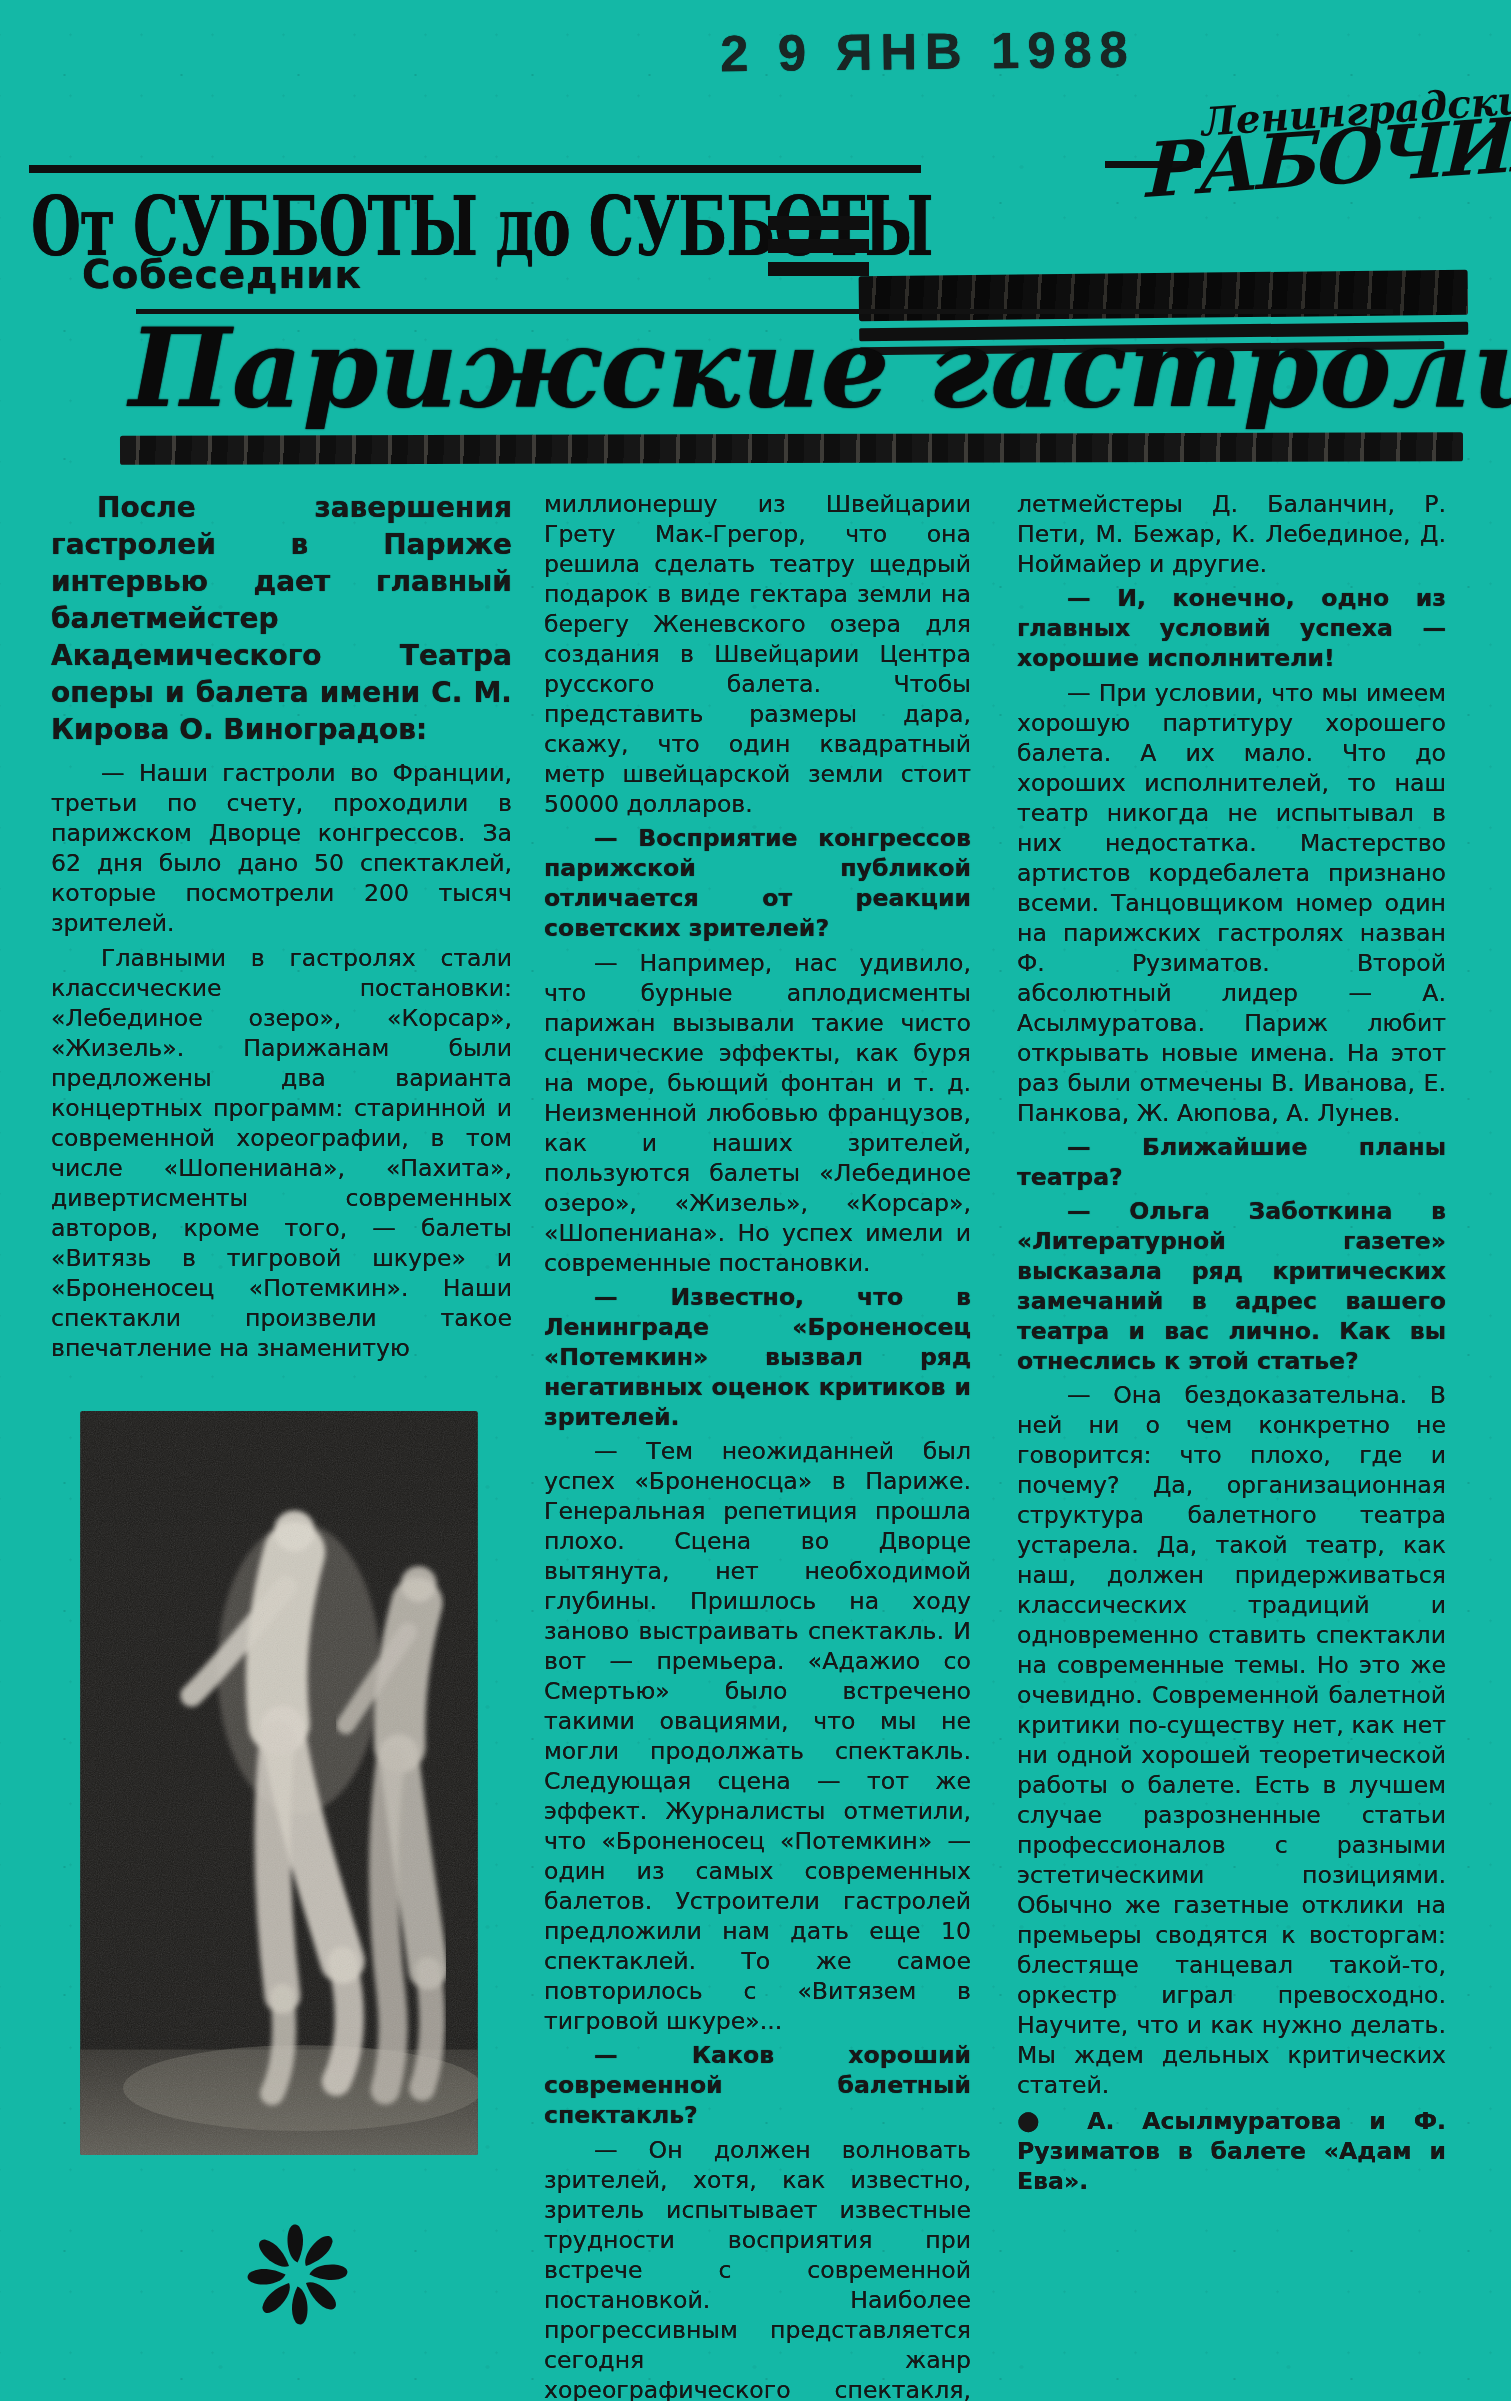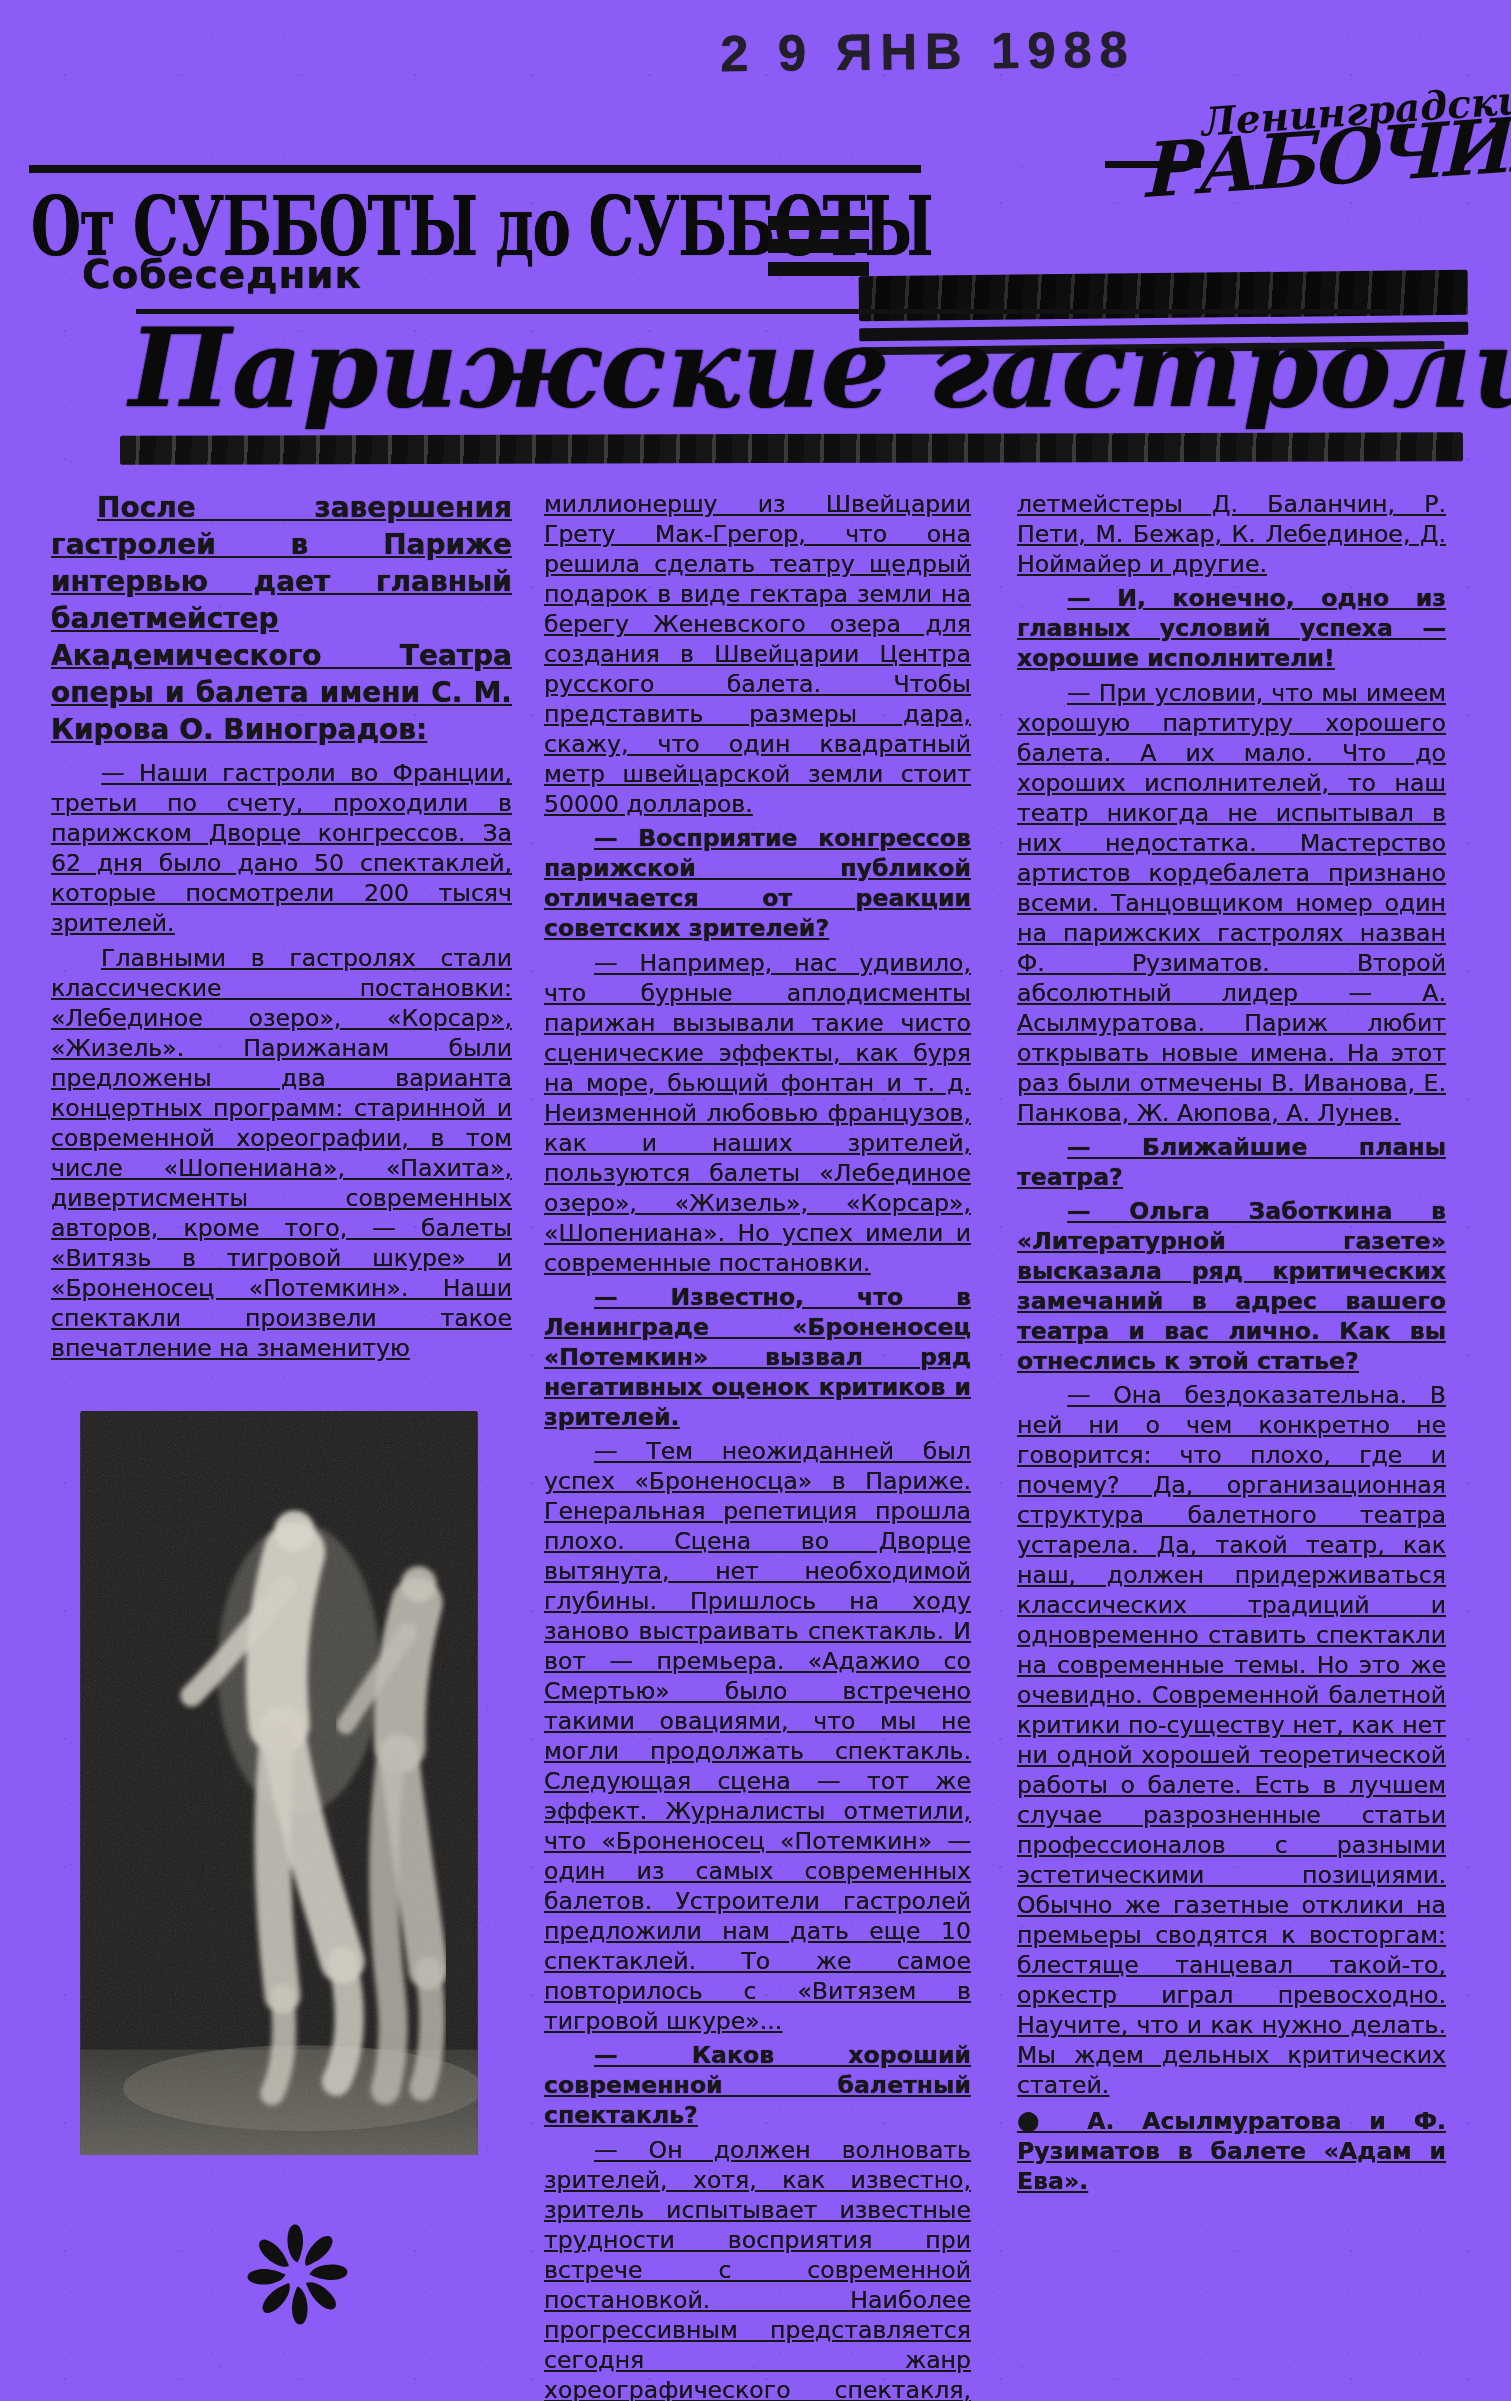--- a/index.html
+++ b/index.html
@@ -1,18 +1,18 @@
 <!DOCTYPE html>
 <html style="font-size:13.7px"><head>
 <meta charset="utf-8">
 <style>
   html,body{margin:0;padding:0;background:#888;}
   .page{
     position:relative;width:1511px;height:2401px;margin:0 auto;
-    background:#8b5cf6;overflow:hidden;
+    background:#14b8a6;overflow:hidden;
     font-family:"DejaVu Sans",sans-serif;color:#161616;
   }
   .page::before{
     content:"";position:absolute;inset:0;pointer-events:none;
     background-image:
       radial-gradient(rgba(0,0,0,.22) 0.9px, transparent 1.3px),
       radial-gradient(rgba(0,0,0,.14) 0.9px, transparent 1.5px),
       radial-gradient(rgba(0,0,0,.08) 1.7px, transparent 2.6px);
     background-size:117px 128px, 71px 61px, 267px 220px;
     background-position:6px 11px, 35px 4.3px, 87px 57px;
@@ -68,21 +68,21 @@
     background:repeating-linear-gradient(92deg,#161616 0 16.3px,#3d3b37 16.3px 20px,#0f0f0f 20px 36px);
     transform:rotate(-.15deg);
   }
   
   .col{position:absolute;top:489px;}
   .col1{left:51px;width:461px;}
   .col2{left:544px;width:427px;}
   .col3{left:1017px;width:429px;}
   .col p{
     margin:0 0 4.3px 0;font-size:23.6px;line-height:30px;text-align:justify;
-    text-indent:50px;color:#171717;text-shadow:0 0 0.6px rgba(0,0,0,.75);text-decoration:underline;
+    text-indent:50px;color:#171717;text-shadow:0 0 0.6px rgba(0,0,0,.75);
   }
   .col p.noindent{text-indent:0;}
   .col p.q{font-weight:bold;text-shadow:0 0 0.9px rgba(0,0,0,.8);}
   .lead{
     font-size:28px !important;line-height:37px !important;font-weight:bold;
     text-indent:46px !important;margin-bottom:10.3px !important;
     text-shadow:0 0 0.9px rgba(0,0,0,.85) !important;
   }
   
   .photo{margin:48px 0 0 29px;width:398px;height:744px;border-radius:2.6px;overflow:hidden;display:block;}

